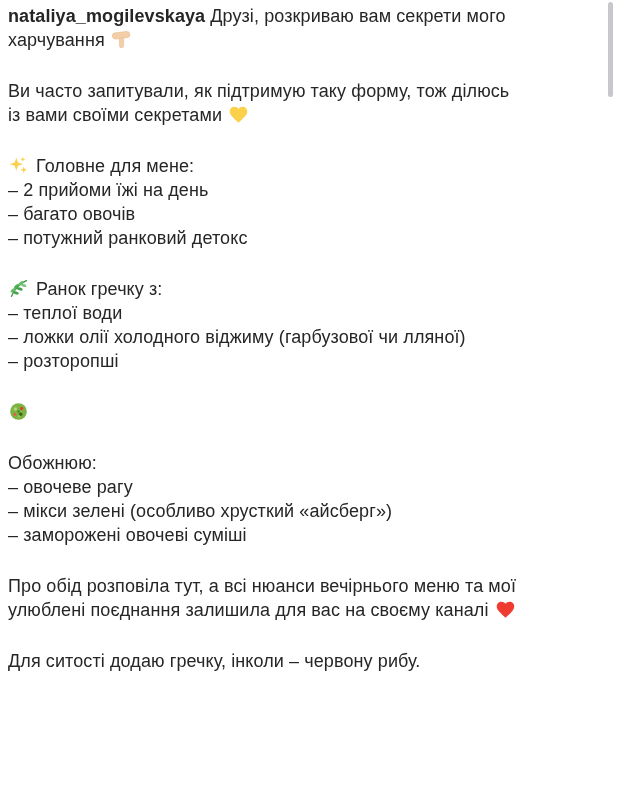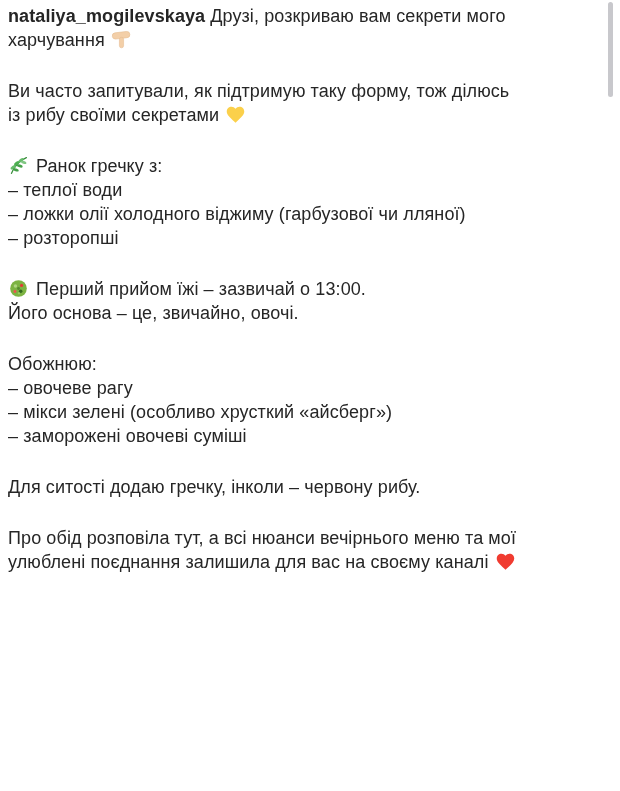--- a/index.html
+++ b/index.html
@@ -50,25 +50,35 @@
 харчування</span><span class="emoji trail"><svg viewBox="0 0 24 24">
           <g fill="#f3cfa8" stroke="#e4b98c" stroke-width="0.6">
             <path d="M5 3.5h13a3.6 3.6 0 0 1 0 7.2H5a3.6 3.6 0 0 1 0-7.2z" transform="rotate(-7 12 7)"></path>
             <rect x="9.6" y="9.5" width="4.8" height="12" rx="2.4"></rect>
           </g>
         </svg></span>
   </p>
 
   <p class="para">
     <span class="ptext">Ви часто запитували, як підтримую таку форму, тож ділюсь
-із рибу своїми секретами</span><span class="emoji trail"><svg viewBox="0 0 24 24">
+із вами своїми секретами</span><span class="emoji trail"><svg viewBox="0 0 24 24">
           <path fill="#fbd04b" d="M12 21.3l-1.5-1.35C5.3 15.25 2 12.2 2 8.6 2 5.5 4.4 3.2 7.4 3.2c1.8 0 3.5.85 4.6 2.2 1.1-1.35 2.8-2.2 4.6-2.2 3 0 5.4 2.3 5.4 5.4 0 3.6-3.3 6.65-8.5 11.35L12 21.3z"></path>
         </svg></span>
   </p>
 
+  <p class="para">
+    <span class="emoji lead"><svg viewBox="0 0 24 24" fill="#fbd04b">
+          <path d="M9.5 3l1.9 5.6L17 10.5l-5.6 1.9L9.5 18l-1.9-5.6L2 10.5l5.6-1.9z"></path>
+          <path d="M18 13l1 2.9 2.9 1-2.9 1-1 2.9-1-2.9-2.9-1 2.9-1z"></path>
+          <path d="M17 2l.8 2.2 2.2.8-2.2.8-.8 2.2-.8-2.2-2.2-.8 2.2-.8z"></path>
+        </svg></span><span class="ptext">Головне для мене:
+– 2 прийоми їжі на день
+– багато овочів
+– потужний ранковий детокс</span>
+  </p>
 
   <p class="para">
     <span class="emoji lead"><svg viewBox="0 0 24 24">
           <path d="M4 21C7 13 12 7 21 3" stroke="#388e3c" stroke-width="1.5" fill="none" stroke-linecap="round"></path>
           <ellipse cx="6" cy="14" rx="3.6" ry="1.8" fill="#66bb6a" transform="rotate(-35 6 14)"></ellipse>
           <ellipse cx="10" cy="9.5" rx="3.6" ry="1.8" fill="#4caf50" transform="rotate(-35 10 9.5)"></ellipse>
           <ellipse cx="15" cy="6" rx="3.4" ry="1.7" fill="#66bb6a" transform="rotate(-35 15 6)"></ellipse>
           <ellipse cx="9" cy="17" rx="3.4" ry="1.7" fill="#43a047" transform="rotate(15 9 17)"></ellipse>
           <ellipse cx="13.5" cy="12.5" rx="3.4" ry="1.7" fill="#43a047" transform="rotate(15 13.5 12.5)"></ellipse>
           <ellipse cx="18" cy="8.5" rx="3.2" ry="1.6" fill="#81c784" transform="rotate(15 18 8.5)"></ellipse>
@@ -80,38 +90,37 @@
 
   <p class="para">
     <span class="emoji lead"><svg viewBox="0 0 24 24">
           <circle cx="12" cy="12" r="9.5" fill="#7cb342"></circle>
           <circle cx="8.5" cy="9" r="2" fill="#aed581"></circle>
           <circle cx="14.5" cy="15" r="2" fill="#33691e"></circle>
           <circle cx="15.5" cy="8.5" r="1.8" fill="#e53935"></circle>
           <circle cx="8" cy="15.5" r="1.7" fill="#ef5350"></circle>
           <circle cx="12" cy="12" r="1.6" fill="#558b2f"></circle>
           <circle cx="12.5" cy="17.5" r="1.3" fill="#9ccc65"></circle>
-        </svg></span><span class="ptext">Перший прийом їжі – зазвичай о 13:00.
-Його основа – це, звичайно, овочі.</span>
+        </svg></span>
   </p>
 
   <p class="para">
     <span class="ptext">Обожнюю:
 – овочеве рагу
 – мікси зелені (особливо хрусткий «айсберг»)
 – заморожені овочеві суміші</span>
   </p>
 
 
   <p class="para">
-    <span class="ptext">Для ситості додаю гречку, інколи – червону рибу.</span>
-  </p>
-
-  <p class="para">
     <span class="ptext">Про обід розповіла тут, а всі нюанси вечірнього меню та мої
 улюблені поєднання залишила для вас на своєму каналі</span><span class="emoji trail"><svg viewBox="0 0 24 24">
           <path fill="#f03b30" d="M12 21.3l-1.5-1.35C5.3 15.25 2 12.2 2 8.6 2 5.5 4.4 3.2 7.4 3.2c1.8 0 3.5.85 4.6 2.2 1.1-1.35 2.8-2.2 4.6-2.2 3 0 5.4 2.3 5.4 5.4 0 3.6-3.3 6.65-8.5 11.35L12 21.3z"></path>
         </svg></span>
+  </p>
+
+  <p class="para">
+    <span class="ptext">Для ситості додаю гречку, інколи – червону рибу.</span>
   </p>
 
 </div>
 
 <div class="scrollbar-thumb"></div>
 
 </body></html>

